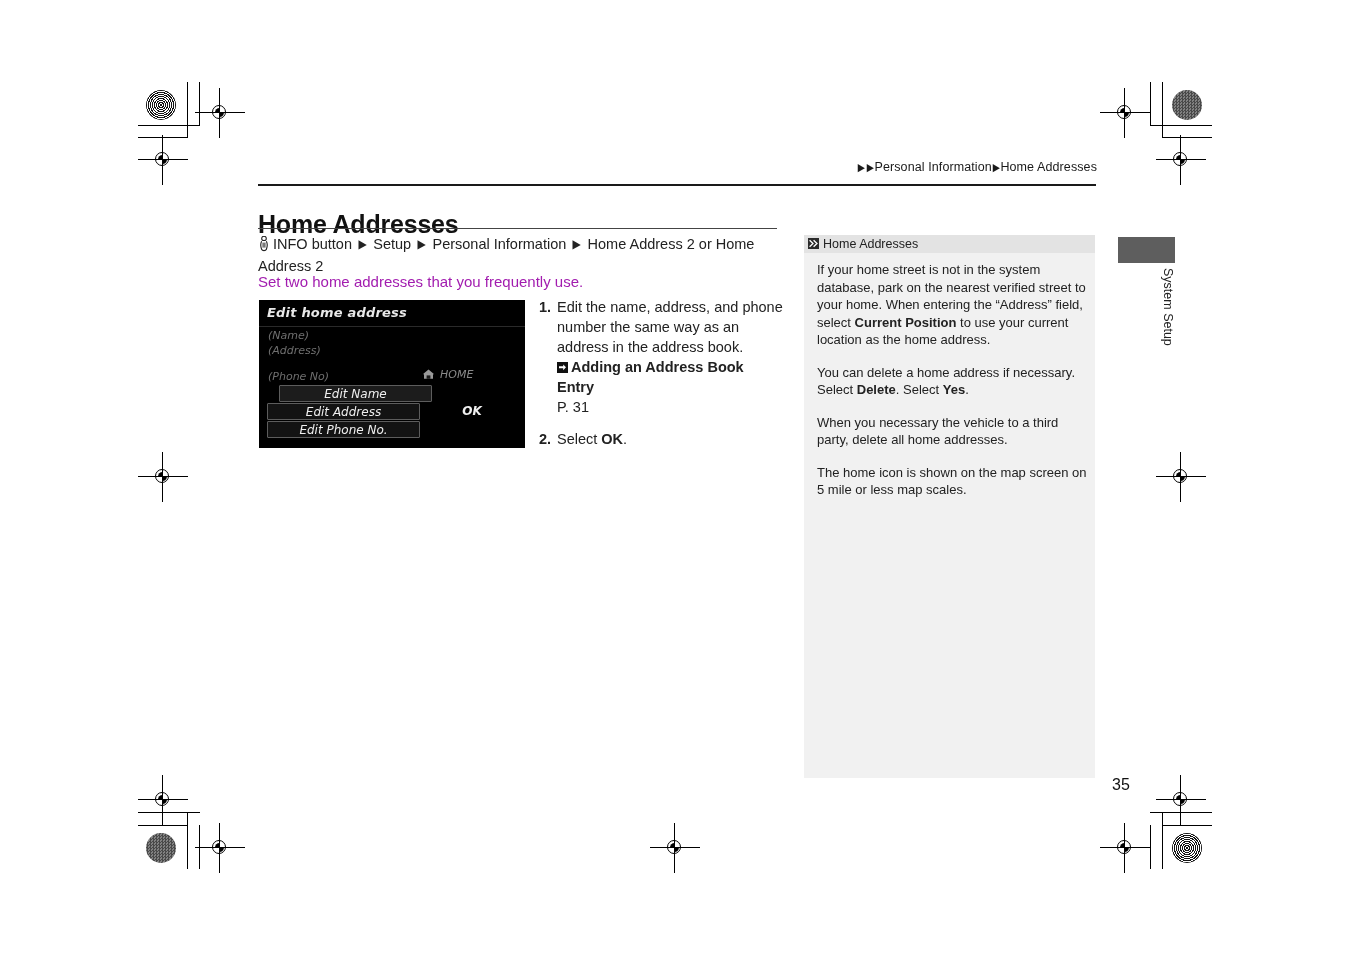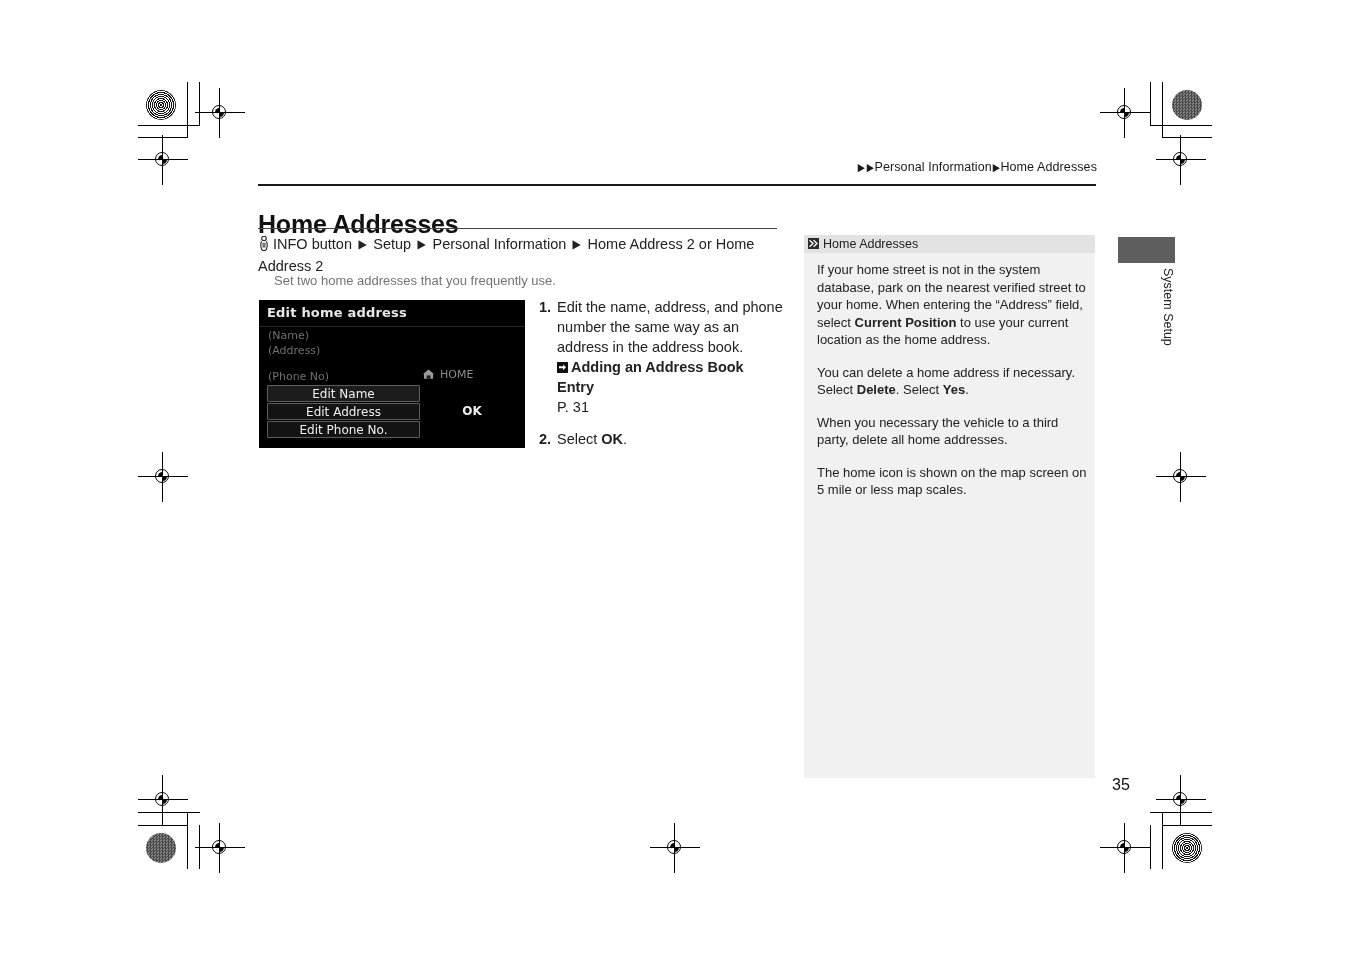--- a/index.html
+++ b/index.html
@@ -147,35 +147,35 @@
     width: 12px;
     height: 16px;
     vertical-align: -3px;
     margin-right: 3px;
   }
 
   .intro {
     position: absolute;
     left: 258px;
     top: 273px;
-    font-size: 13px;
-    color: #737373;
-    margin-left: 16px;
+    font-size: 15px;
+    color: #a21caf;
   }
 
   
   .navshot {
     position: absolute;
     left: 259px;
     top: 300px;
     width: 266px;
     height: 148px;
     background: #000;
     overflow: hidden;
     font-family: "DejaVu Sans", sans-serif;
+    font-style: italic;
   }
   .navshot .ns-title {
     position: absolute;
     left: 8px; top: 5px;
     font-size: 13px;
     font-weight: bold;
     color: #e8e8e8;
     letter-spacing: .2px;
   }
   .navshot .ns-titlebar {
@@ -216,21 +216,21 @@
     height: 17px;
     line-height: 17px;
     text-align: center;
     font-size: 12px;
     color: #efefef;
     background: #131313;
     border: 1px solid #5d5d5d;
     box-sizing: border-box;
     border-radius: 1px;
   }
-  .navshot .btn.b1 { top: 85px; background: #1c1c1c; }
+  .navshot .btn.b1 { top: 85px; background: #1c1c1c; margin-left: 12px; }
   .navshot .btn.b2 { top: 103px; }
   .navshot .btn.b3 { top: 121px; }
   .navshot .btn-ok {
     position: absolute;
     left: 167px;
     top: 103px;
     width: 92px;
     height: 17px;
     line-height: 17px;
     text-align: center;

